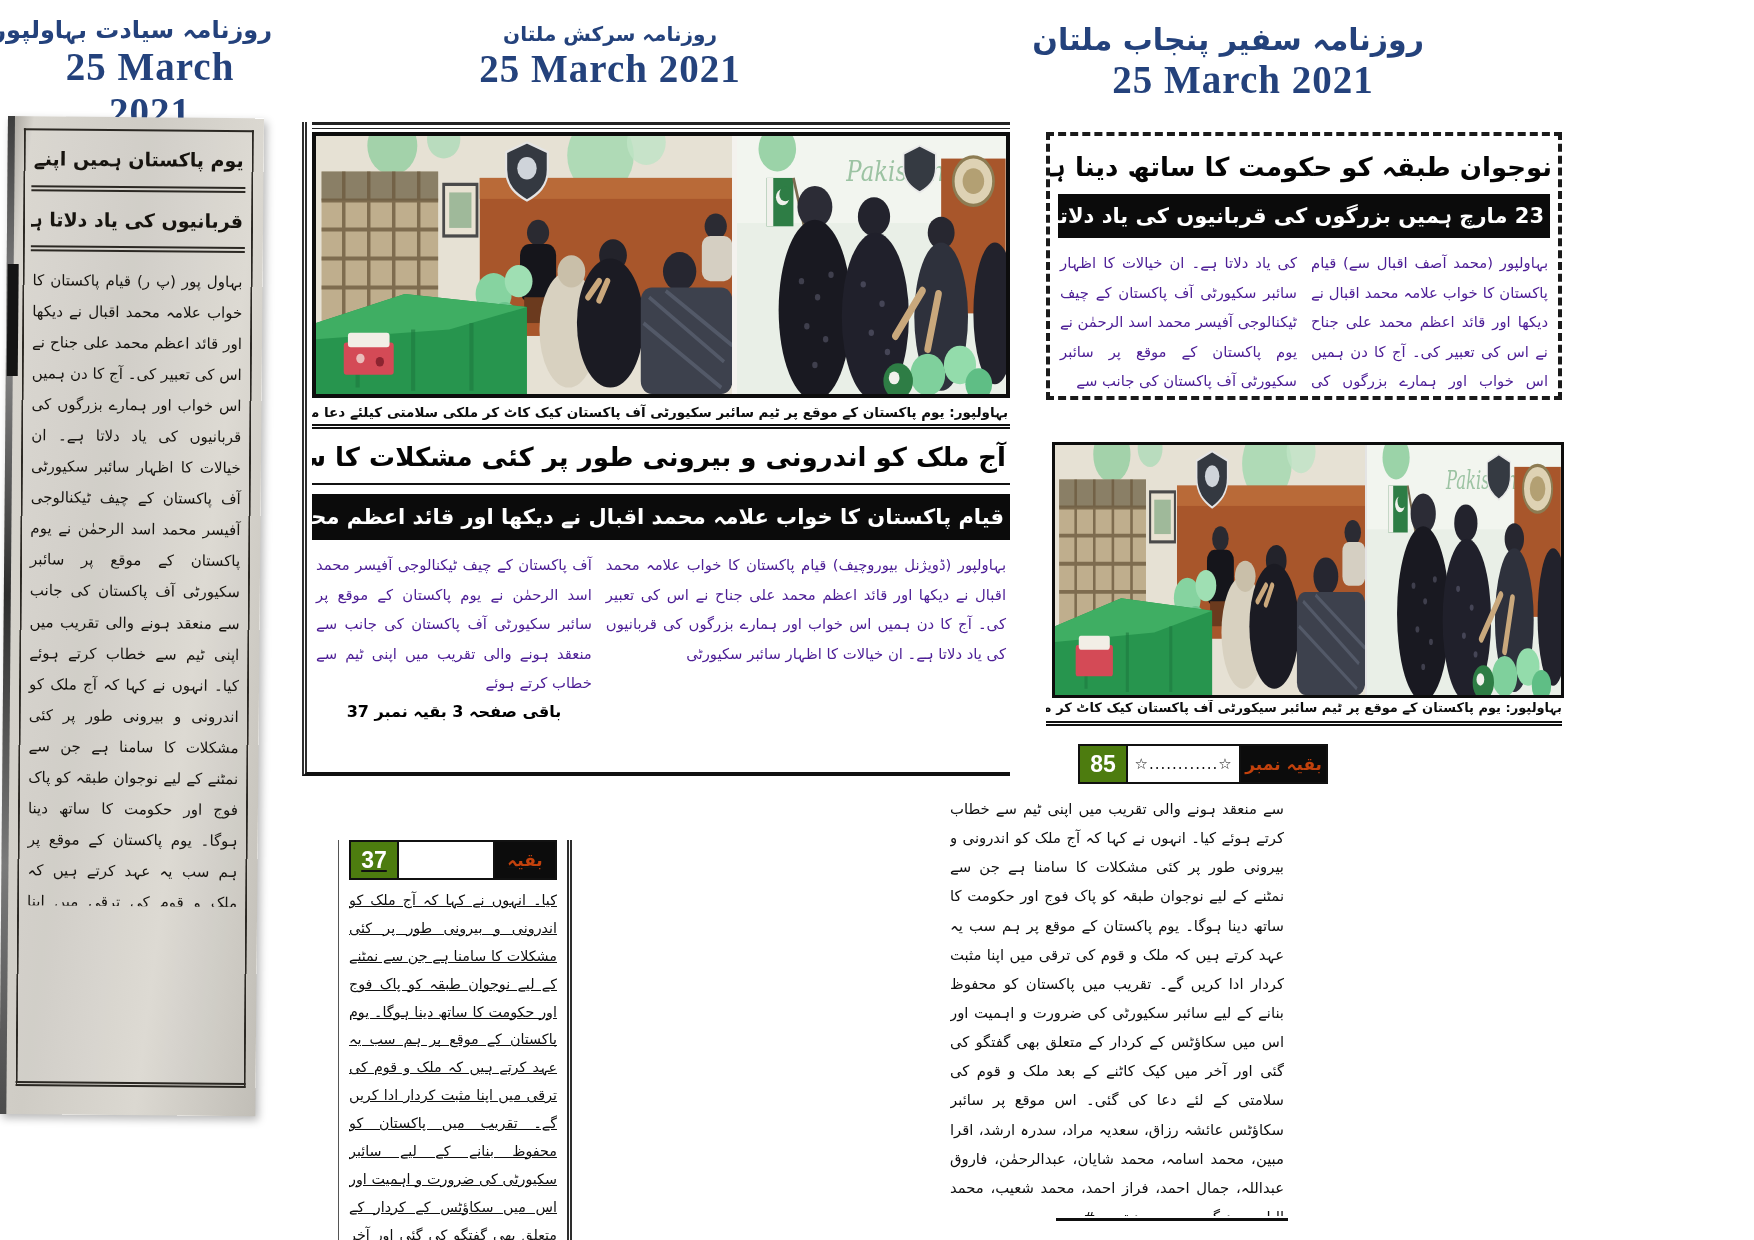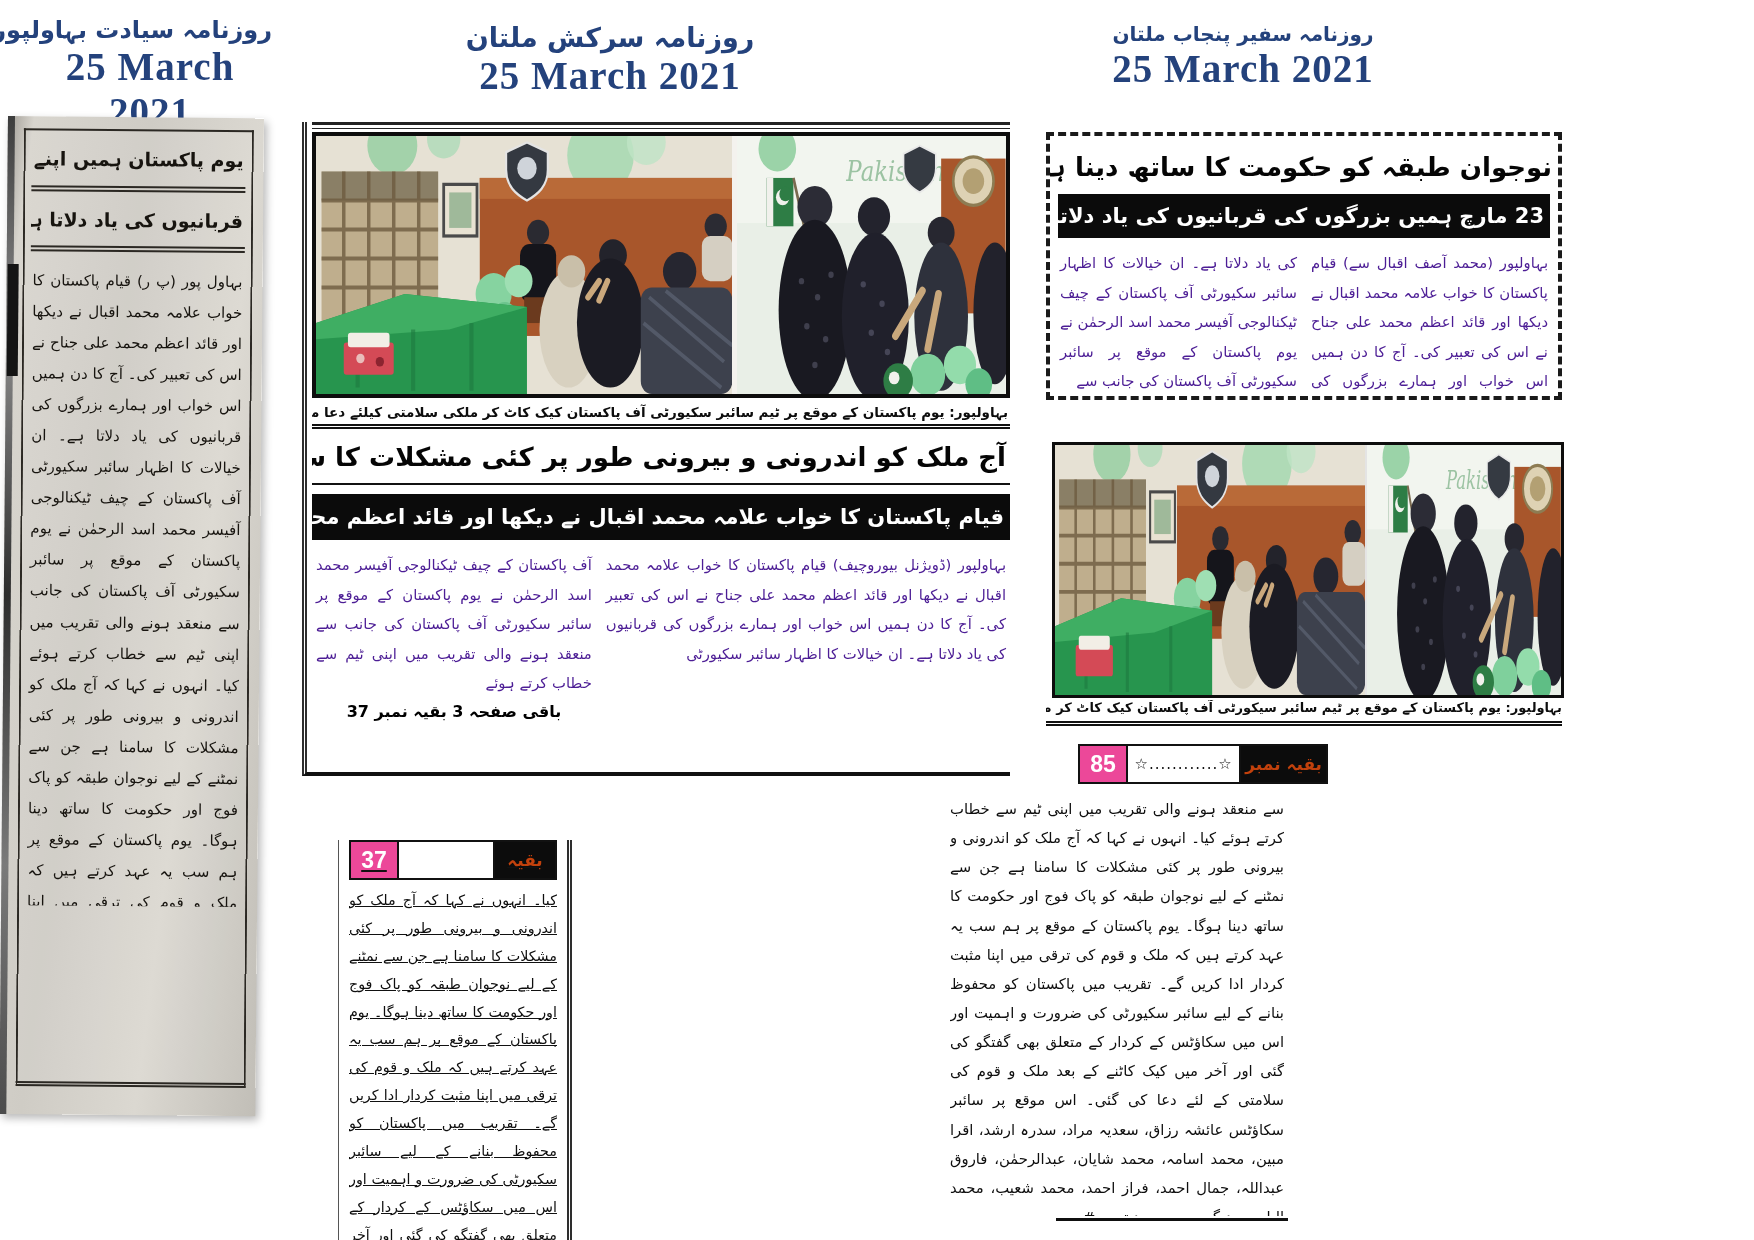--- a/index.html
+++ b/index.html
@@ -43,21 +43,21 @@
   .mid-subhead{background:#0b0b0b;color:#ffffff;margin-top:9px;padding:11px 6px;direction:rtl;
        text-align:center;font-weight:700;font-size:21px;white-space:nowrap;overflow:hidden;}
   .mid-body{display:flex;direction:rtl;gap:14px;padding:10px 4px 0;height:222px;overflow:hidden;}
   .col{margin:0;direction:rtl;text-align:justify;font-size:14.8px;line-height:2.0;color:#4c1d95;}
   .mid-colR{flex:0 0 58%;}
   .mid-colL{flex:1;}
   .contref{display:block;text-align:center;direction:rtl;font-weight:800;font-size:16px;margin-top:4px;color:#000;}
 
   
   .cbar{display:flex;height:40px;border:2px solid #111;background:#fff;box-sizing:border-box;}
-  .cb-num{background:#ec4899;color:#fff;width:46px;display:flex;align-items:center;justify-content:center;
+  .cb-num{background:#4d7c0f;color:#fff;width:46px;display:flex;align-items:center;justify-content:center;
        font-family:"Liberation Sans",sans-serif;font-weight:700;font-size:23px;}
   .cb-gap{flex:1;background:#ffffff;border-left:2px solid #111;border-right:2px solid #111;}
   .cb-stars{flex:1;background:#ffffff;border-left:2px solid #111;border-right:2px solid #111;
        display:flex;align-items:center;justify-content:center;font-size:15px;letter-spacing:1px;color:#111;}
   .cb-label{background:#0c0c0c;color:#c2410c;min-width:52px;display:flex;align-items:center;justify-content:center;
        direction:rtl;font-weight:700;font-size:17px;padding:0 4px;}
 
   .midcont{position:absolute;left:338px;top:840px;width:234px;border-right:5px double #2e2e2e;
        border-left:1px solid #555;padding:0 10px;box-sizing:border-box;text-decoration:underline;}
   .ctext{direction:rtl;text-align:justify;font-size:14.3px;line-height:1.95;color:#0e0e0e;
@@ -87,25 +87,25 @@
 </head>
 <body>
 
 <div class="canvas">
 
   <div class="masthead" style="left:28px;top:16px;width:244px;">
     <div class="mh-title">روزنامہ سیادت بہاولپور</div>
     <div class="mh-date">25 March 2021</div>
   </div>
   <div class="masthead" style="left:430px;top:22px;width:360px;">
-    <div class="mh-title" style="font-size:27px;">روزنامہ سرکش ملتان</div>
+    <div class="mh-title" style="font-size:20px;">روزنامہ سرکش ملتان</div>
     <div class="mh-date">25 March 2021</div>
   </div>
   <div class="masthead" style="left:1062px;top:22px;width:362px;">
-    <div class="mh-title" style="font-size:20px;">روزنامہ سفیر پنجاب ملتان</div>
+    <div class="mh-title" style="font-size:30px;">روزنامہ سفیر پنجاب ملتان</div>
     <div class="mh-date">25 March 2021</div>
   </div>
 
   <div class="scan">
     <div class="scan-streak"></div>
     <div class="scan-mark"></div>
     <div class="scan-frame">
       <div class="scan-h1">یوم پاکستان ہمیں اپنے بزرگوں کی</div>
       <div class="scan-h2">قربانیوں کی یاد دلاتا ہے؛ اسدالرحمٰن</div>
       <div class="scan-body">بہاول پور (پ ر) قیام پاکستان کا خواب علامہ محمد اقبال نے دیکھا اور قائد اعظم محمد علی جناح نے اس کی تعبیر کی۔ آج کا دن ہمیں اس خواب اور ہمارے بزرگوں کی قربانیوں کی یاد دلاتا ہے۔ ان خیالات کا اظہار سائبر سکیورٹی آف پاکستان کے چیف ٹیکنالوجی آفیسر محمد اسد الرحمٰن نے یوم پاکستان کے موقع پر سائبر سکیورٹی آف پاکستان کی جانب سے منعقد ہونے والی تقریب میں اپنی ٹیم سے خطاب کرتے ہوئے کیا۔ انہوں نے کہا کہ آج ملک کو اندرونی و بیرونی طور پر کئی مشکلات کا سامنا ہے جن سے نمٹنے کے لیے نوجوان طبقہ کو پاک فوج اور حکومت کا ساتھ دینا ہوگا۔ یوم پاکستان کے موقع پر ہم سب یہ عہد کرتے ہیں کہ ملک و قوم کی ترقی میں اپنا مثبت کردار ادا کریں گے۔ تقریب میں پاکستان کو محفوظ بنانے کے لیے سائبر سکیورٹی کی ضرورت و اہمیت اور اس میں سکاؤٹس کے کردار کے متعلق بھی گفتگو کی گئی اور آخر میں کیک کاٹنے کے بعد ملک و قوم کی سلامتی کے لئے دعا کی گئی۔ اس موقع پر سائبر سکاؤٹس عائشہ رزاق، سعدیہ مراد، سدرہ ارشد، اقرا مبین، محمد اسامہ، محمد شایان، عبدالرحمٰن، فاروق عبداللہ، جمال احمد، فراز احمد، محمد شعیب، محمد الیاس و دیگر بھی موجود تھے۔</div>

